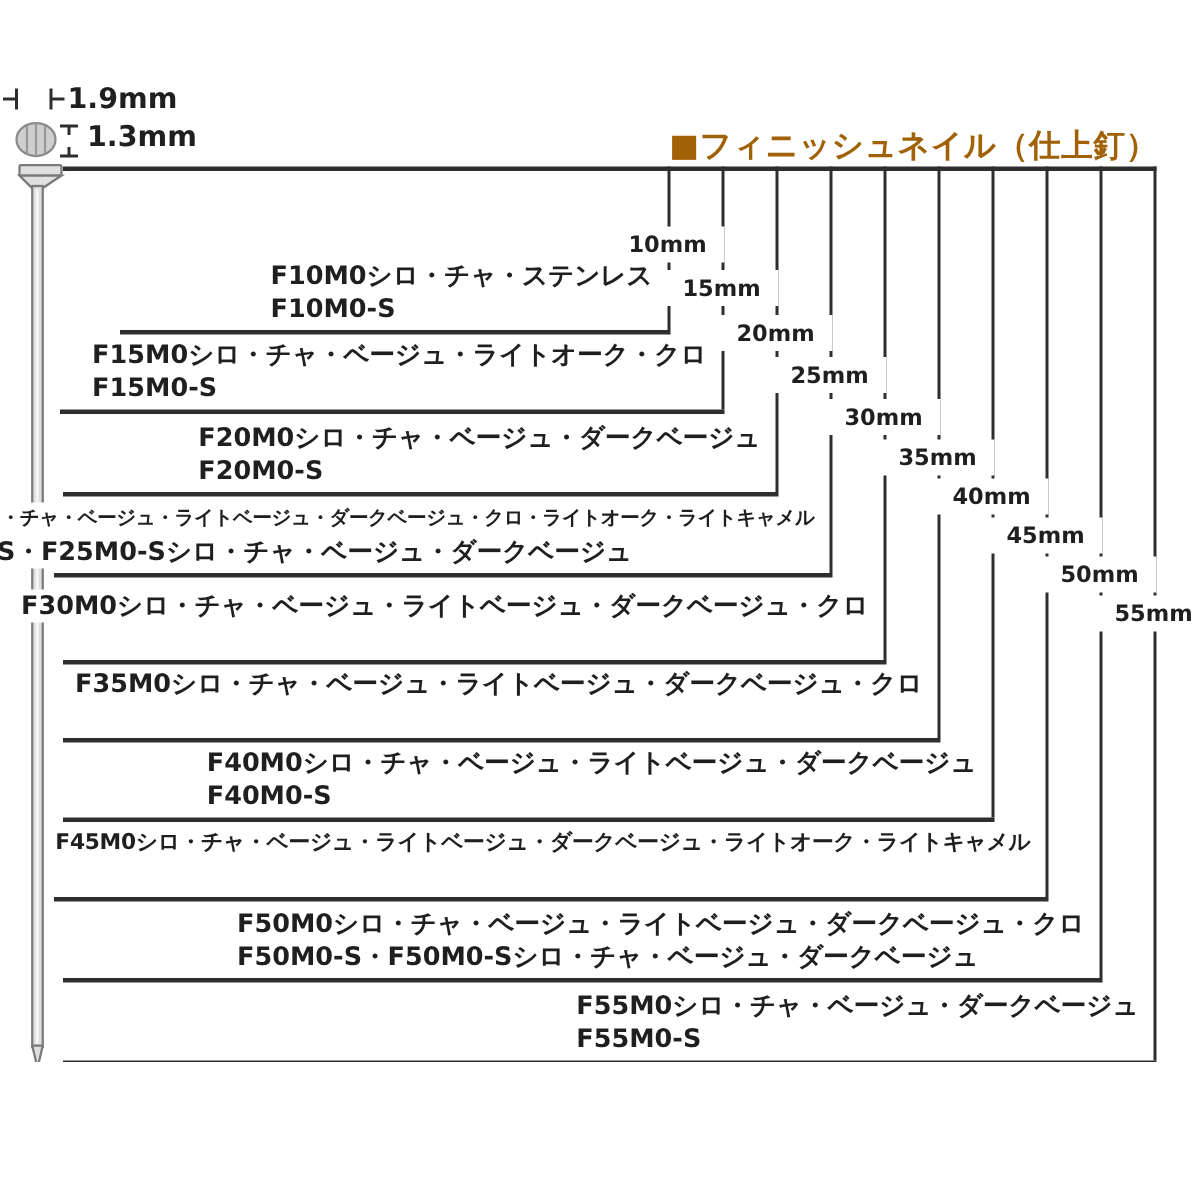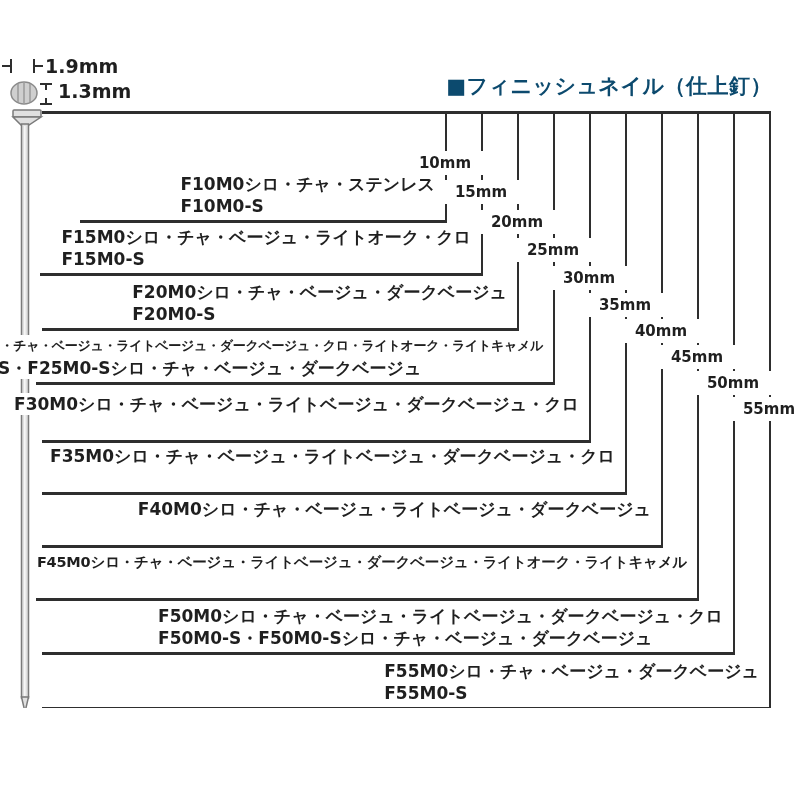--- a/index.html
+++ b/index.html
@@ -1,19 +1,19 @@
 <!DOCTYPE html>
 <html><head>
 <meta charset="utf-8">
 <style>
   html,body{margin:0;padding:0;background:#fff;}
   .stage{position:relative;width:800px;height:708px;background:#ffffff;overflow:hidden;
          font-family:"DejaVu Sans","Liberation Sans",sans-serif;color:#1f1f1f;}
-  .title{position:absolute;top:72px;right:28px;font-size:21px;font-weight:bold;
-         color:#0c4a6e;letter-spacing:0.5px;white-space:nowrap;}
+  .title{position:absolute;top:83px;right:28px;font-size:21px;font-weight:bold;
+         color:#a16207;letter-spacing:0.5px;white-space:nowrap;}
   .rail{position:absolute;top:111px;left:42px;width:729px;height:3px;background:#2e2e2e;z-index:1;}
   .vline{position:absolute;top:111px;width:2px;background:#2e2e2e;z-index:1;}
   .step{position:absolute;height:3px;background:#2e2e2e;z-index:1;}
   .len{position:absolute;width:76px;text-align:center;font-size:15px;font-weight:bold;
        line-height:24px;background:#ffffff;z-index:3;white-space:nowrap;}
   .plabel{position:absolute;font-size:17px;font-weight:bold;line-height:22px;
           white-space:nowrap;text-align:left;z-index:2;background:#ffffff;}
   .plabel div{white-space:nowrap;}
   .xs{font-size:13px;letter-spacing:-0.3px;}
   .sm{font-size:14.5px;letter-spacing:-0.2px;}
@@ -112,20 +112,21 @@
   <div class="step" style="left:42px;top:492px;width:585px"></div>
   <div class="plabel" style="right:185px;top:445px">
     <div>F35M0シロ・チャ・ベージュ・ライトベージュ・ダークベージュ・クロ</div>
   </div>
 
   <div class="vline" style="left:661px;height:434px"></div>
   <div class="len" style="left:623px;top:319px">40mm</div>
   <div class="step" style="left:42px;top:545px;width:621px"></div>
   <div class="plabel" style="right:149px;top:498px">
     <div>F40M0シロ・チャ・ベージュ・ライトベージュ・ダークベージュ</div>
+    <div>F40M0-S</div>
   </div>
 
   <div class="vline" style="left:697px;height:487px"></div>
   <div class="len" style="left:659px;top:345px">45mm</div>
   <div class="step" style="left:36px;top:598px;width:663px"></div>
   <div class="plabel" style="right:113px;top:551px">
     <div class="sm">F45M0シロ・チャ・ベージュ・ライトベージュ・ダークベージュ・ライトオーク・ライトキャメル</div>
   </div>
 
   <div class="vline" style="left:733px;height:541px"></div>

